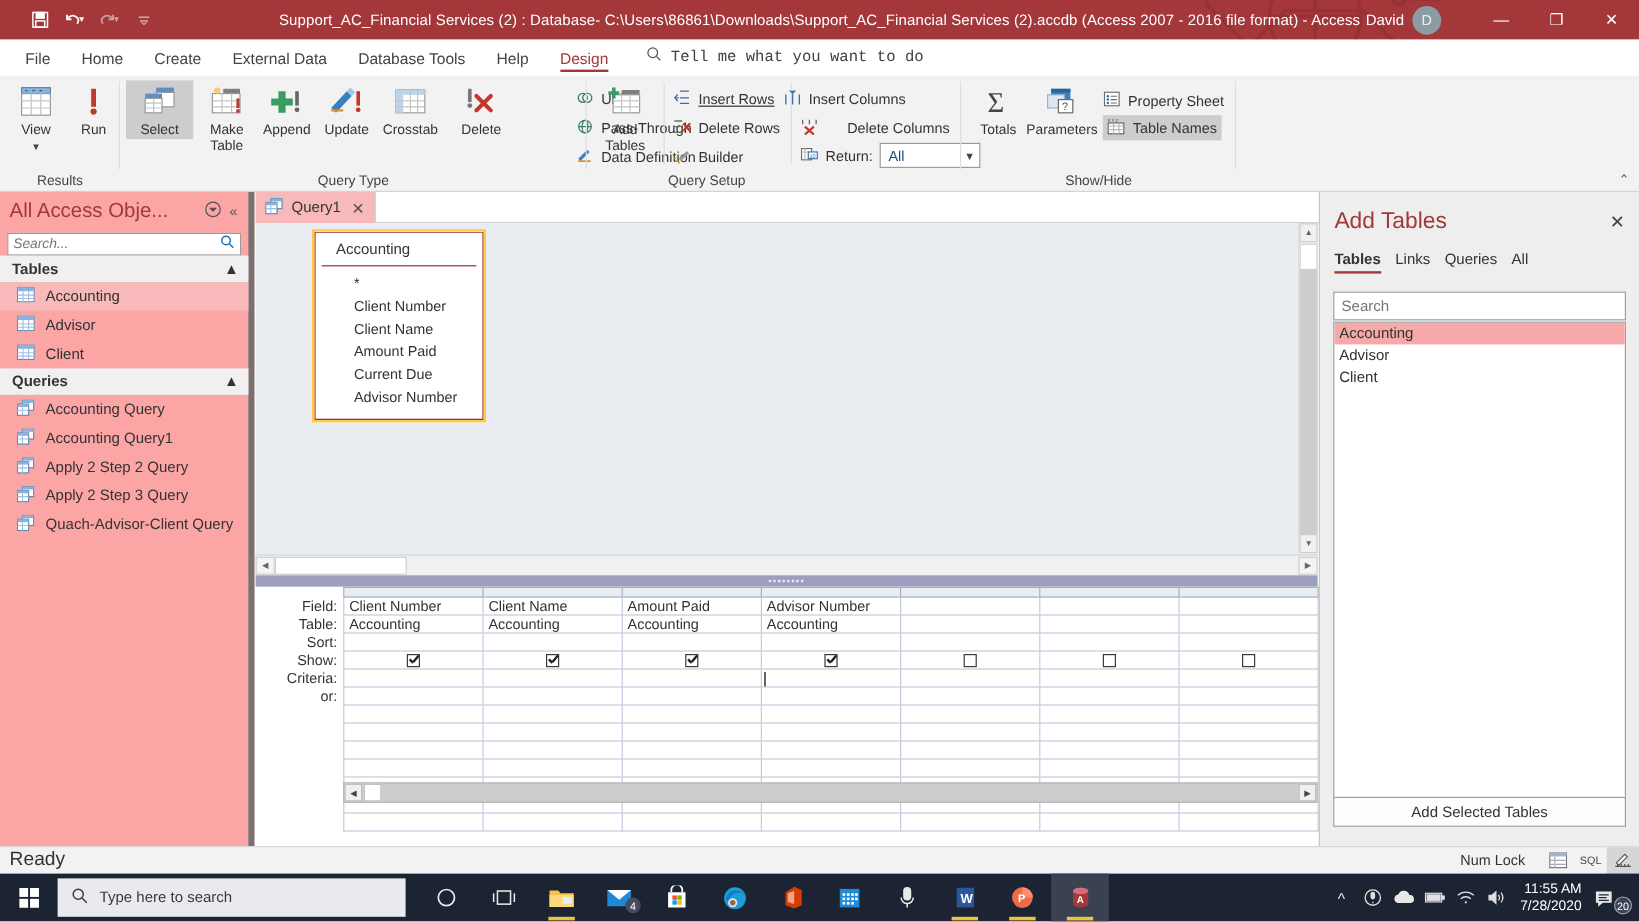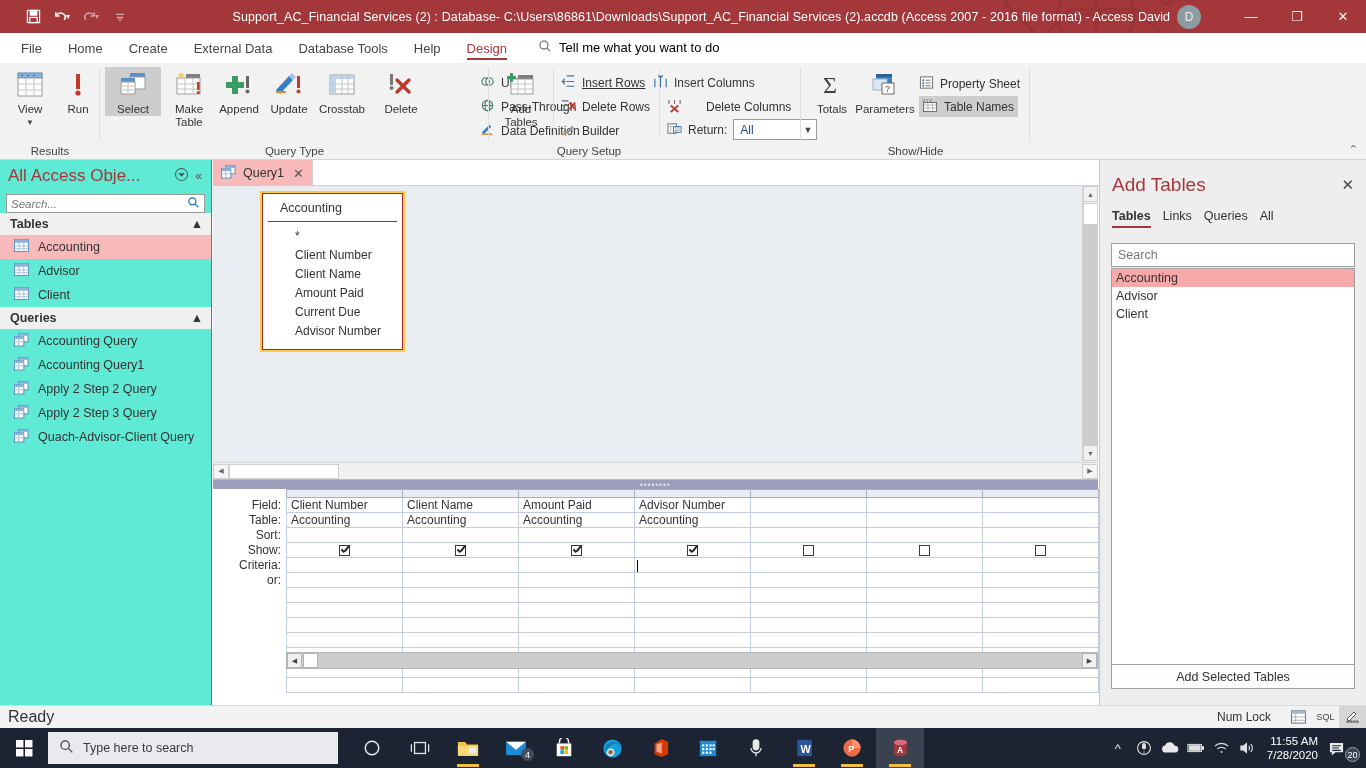--- a/index.html
+++ b/index.html
@@ -60,21 +60,21 @@
   .ribtab {
     padding: 4px 13px 7px 13px; font-size: 13px; color: #444; white-space: nowrap;
   }
   .ribtab.active { color: #a4373a; position: relative; }
   .ribtab.active::after {
     content: ""; position: absolute; left: 13px; right: 13px; bottom: 3px;
     height: 2px; background: #a4373a;
   }
   .tellme {
     display: flex; align-items: center; gap: 7px;
-    font-size: 13px; color: #000000; padding: 4px 10px 7px 18px;
+    font-size: 13px; color: #404040; padding: 4px 10px 7px 18px; font-family: Liberation Mono, monospace;
   }
 
   
   .ribbon {
     position: absolute; top: 63px; left: 0; width: 1366px; height: 97px;
     background: #f2f2f2; border-bottom: 1px solid #d4d4d4;
   }
   .rgroup { position: absolute; top: 0; height: 96px; }
   .rgroup-title {
     position: absolute; bottom: 2px; left: 0; width: 100%;
@@ -99,30 +99,30 @@
     font-size: 12px; color: #1b4b8f; padding: 0 4px 0 6px;
   }
   .dropdown .chev { color: #444; font-size: 9px; }
   .ribbon-collapse {
     position: absolute; right: 8px; bottom: 3px; font-size: 11px; color: #666;
   }
 
   
   .navpane {
     position: absolute; left: 0; top: 160px; width: 212px; height: 545px;
-    background: #5eead4; border-right: 1px solid #737373;
+    background: #fca5a5; border-right: 5px solid #737373;
   }
   .nav-head {
     display: flex; align-items: center; height: 32px; padding: 0 6px 0 8px;
   }
   .nav-title { font-size: 17px; color: #a4373a; flex: 1; white-space: nowrap; }
   .nav-ic { color: #555; font-size: 12px; padding: 0 3px; }
   .nav-search {
     margin: 2px 6px 0 6px; height: 19px; border: 1px solid #9b9b9b; background: #fff;
-    display: flex; align-items: center;
+    display: flex; 
   }
   .nav-search input {
     flex: 1; border: 0; outline: 0; font-size: 11.5px; font-style: italic;
     color: #666; padding: 0 4px; font-family: "Liberation Sans", sans-serif;
     background: transparent;
   }
   .nav-search .mag { color: #1a6fb5; font-size: 12px; padding-right: 4px; }
   .nav-group {
     display: flex; align-items: center; height: 22px;
     font-size: 12.5px; font-weight: bold; color: #333; padding: 0 8px 0 10px;

